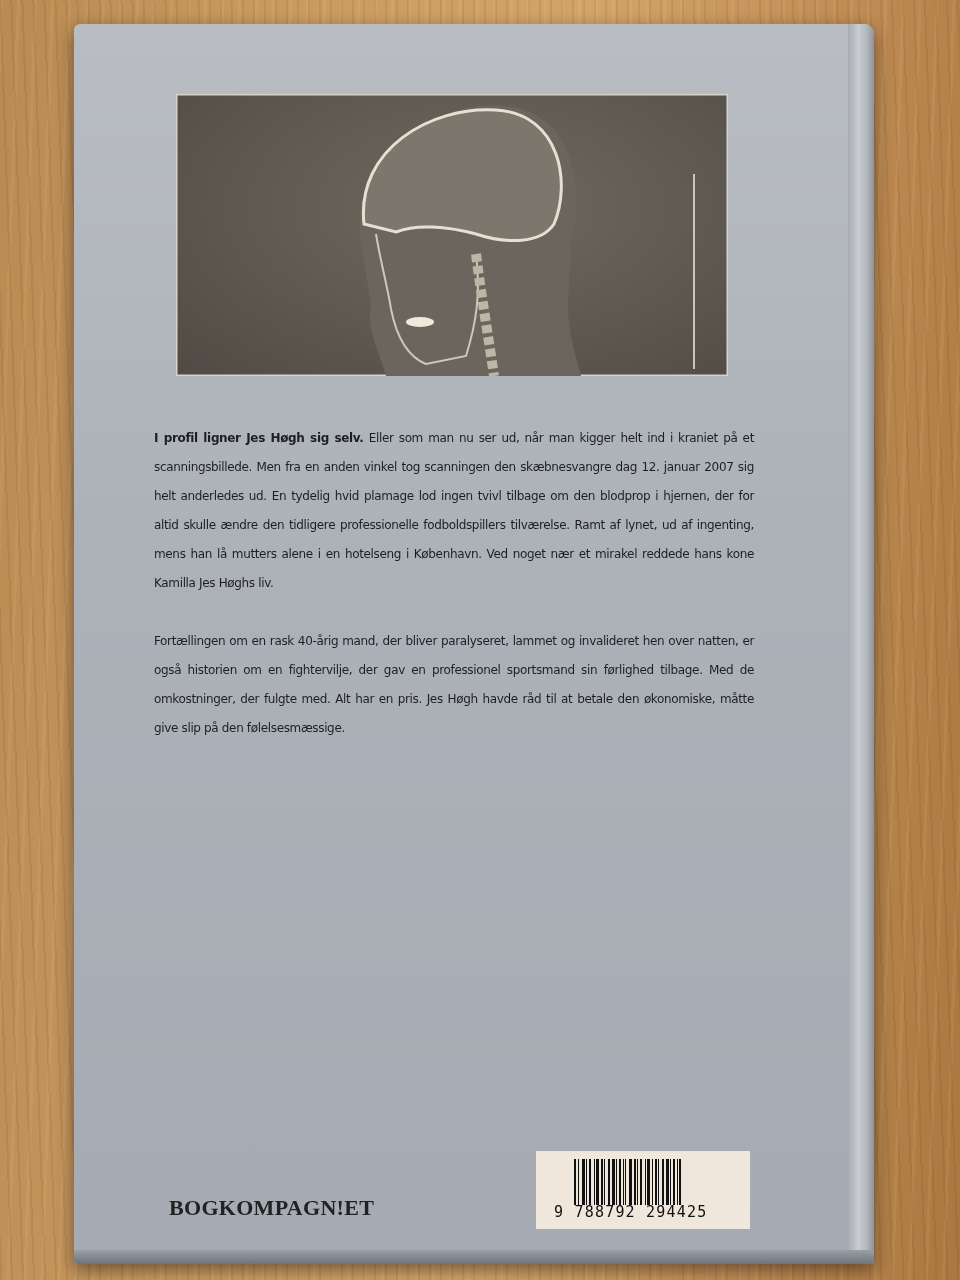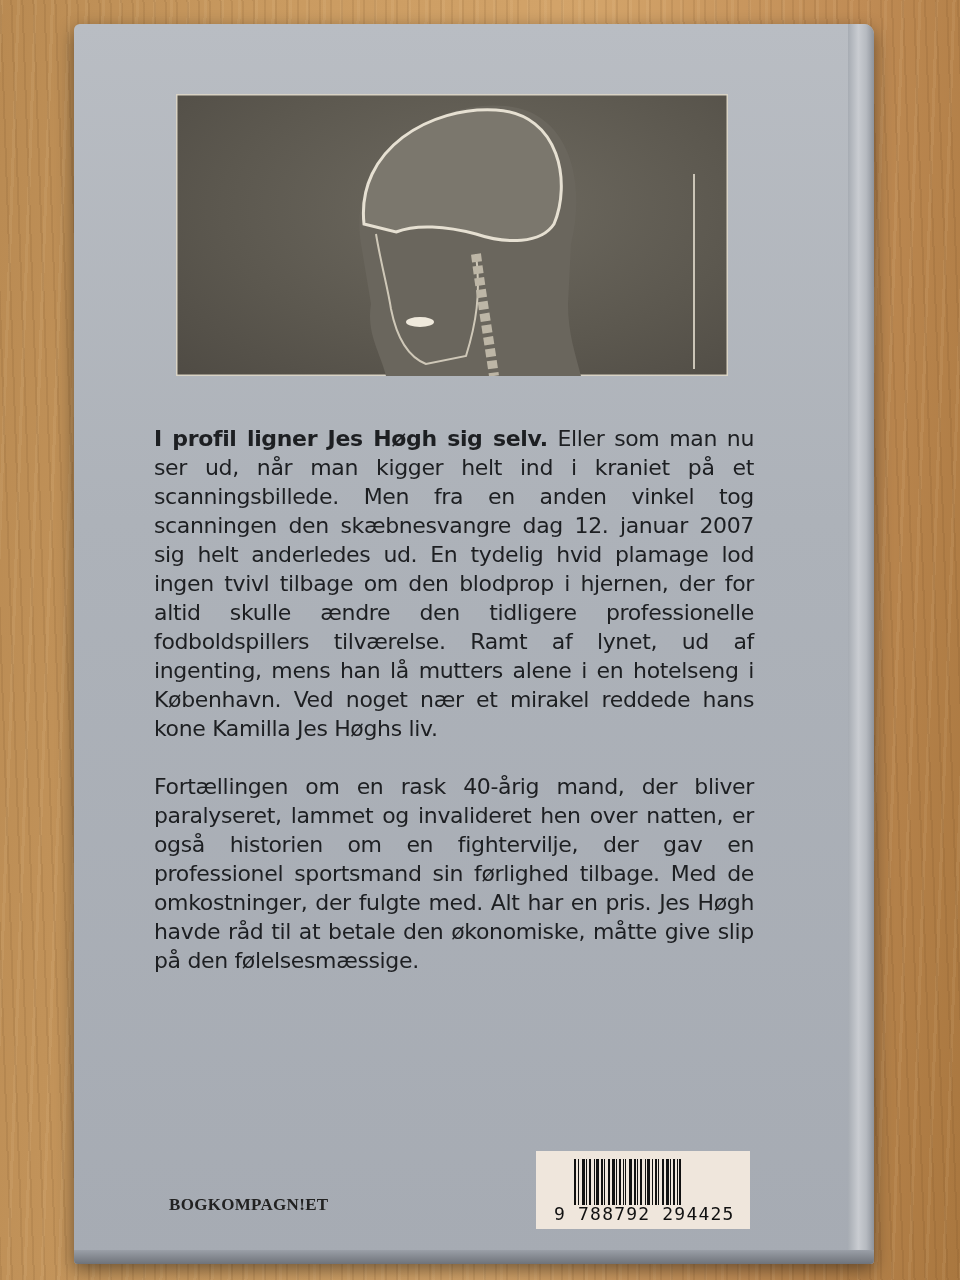--- a/index.html
+++ b/index.html
@@ -31,41 +31,41 @@
     border-radius: 0 0 4px 4px;
   }
   .xray {
     position: absolute; left: 102px; top: 70px; width: 552px; height: 282px;
     background: radial-gradient(ellipse at 55% 40%, #6e6a60 0%, #5c584f 60%, #4f4b44 100%);
     overflow: hidden;
   }
   .xray svg { width: 100%; height: 100%; display: block; }
   .blurb {
     position: absolute; left: 80px; top: 400px; width: 600px;
-    color: #1d1f22; font-size: 22px; line-height: 29px;
+    color: #1d1f22; font-size: 12px; line-height: 29px;
     font-family: "DejaVu Sans", sans-serif; letter-spacing: -0.35px;
   }
   .blurb p { margin: 0 0 29px 0; text-align: justify; }
   .blurb b { font-weight: bold; }
   .publisher {
     position: absolute; left: 95px; top: 1171px;
-    font-family: "Liberation Serif", serif; font-size: 17px; color: #222;
+    font-family: "Liberation Serif", serif; font-size: 22px; color: #222;
     letter-spacing: 0.3px; font-weight: bold;
   }
   .barcode-box {
     position: absolute; left: 462px; top: 1127px; width: 214px; height: 78px;
     background: #efe6dc;
   }
   .barcode-bars {
     position: absolute; left: 38px; top: 8px; width: 152px; height: 46px;
     display: flex; align-items: stretch; gap: 0;
   }
   .barcode-bars span { display: block; background: #111; height: 100%; }
   .barcode-num {
-    position: absolute; left: 18px; top: 52px; font-size: 18px; color: #111;
+    position: absolute; left: 18px; top: 52px; font-size: 15px; color: #111;
     font-family: "DejaVu Sans Mono", monospace; letter-spacing: 1.2px;
   }
 </style>
 </head>
 <body>
 
 <div class="wood-grain"></div>
 
 <div class="book">
   <div class="spine-edge"></div>

